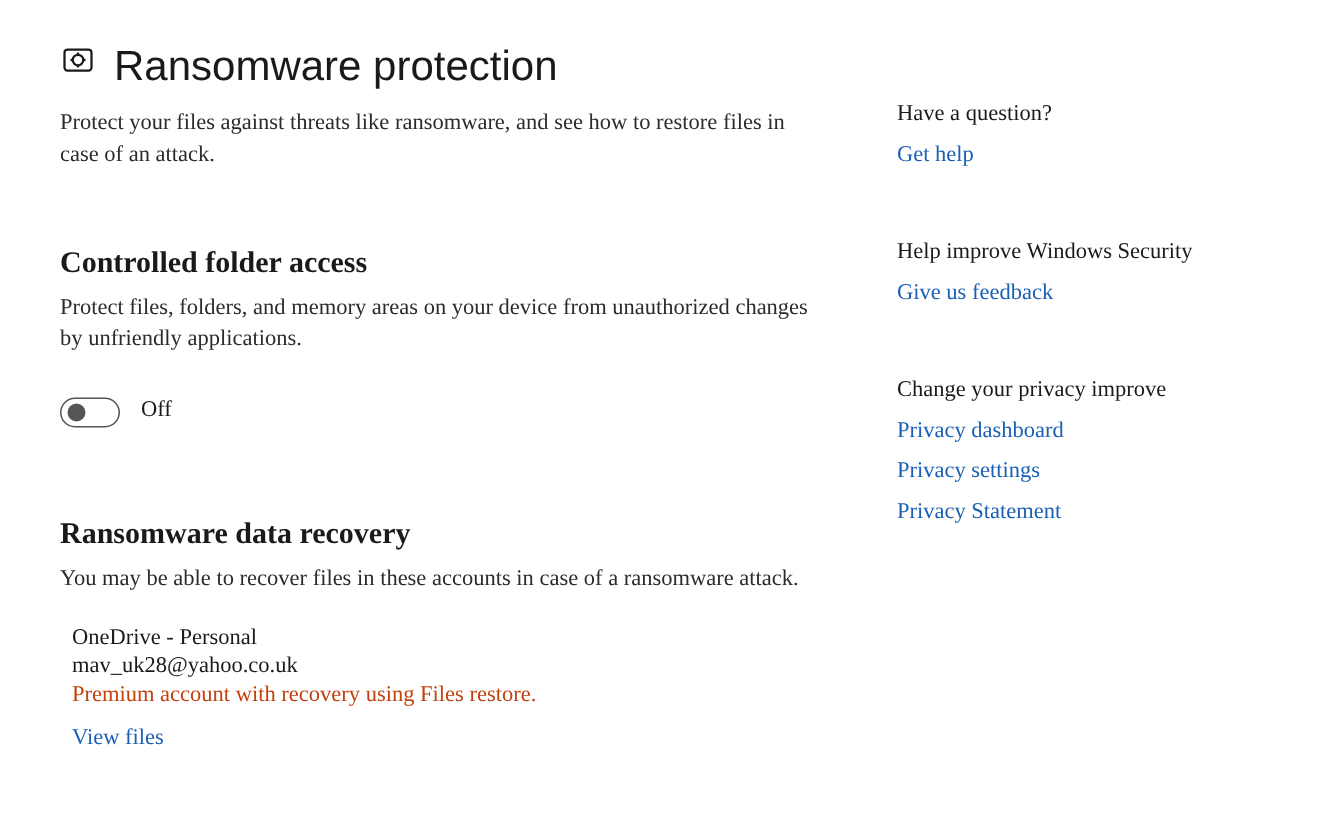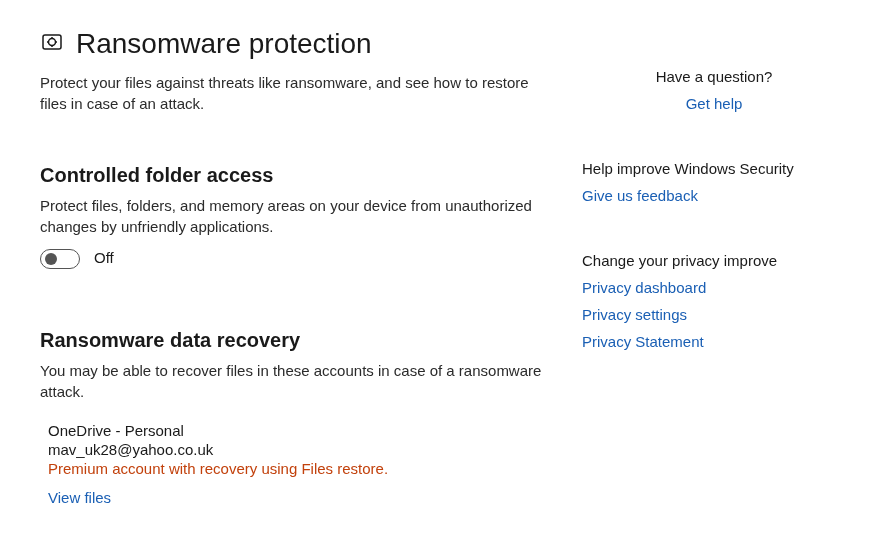--- a/index.html
+++ b/index.html
@@ -10,57 +10,58 @@
     body {
       font-family: "Segoe UI", -apple-system, BlinkMacSystemFont, sans-serif;
       background: #ffffff;
       color: #1a1a1a;
       width: 882px;
       height: 549px;
       padding: 28px 36px 20px 40px;
     }
     .page-header {
       display: flex;
-      align-items: center;
+      align-items: flex-start;
       gap: 12px;
       margin-bottom: 12px;
     }
     .page-title {
       font-size: 28px;
       font-weight: 400;
       color: #1a1a1a;
     }
     .intro-text {
       font-size: 15px;
       color: #2b2b2b;
       line-height: 1.4;
       max-width: 490px;
       margin-bottom: 50px;
     }
     .main-layout {
       display: flex;
-      gap: 32px;
+      gap: 48px;
+      font-family: Liberation Serif, serif;
     }
     .left-col {
       flex: 0 0 510px;
     }
     .right-col {
       flex: 1;
     }
     .section-heading {
       font-size: 20px;
       font-weight: 600;
       color: #1a1a1a;
       margin-bottom: 8px;
     }
     .section-desc {
       font-size: 15px;
       color: #2b2b2b;
       line-height: 1.4;
-      margin-bottom: 12px;
+      margin-bottom: 28px;
     }
     .toggle-row {
       display: flex;
       align-items: flex-start;
       gap: 14px;
       margin-bottom: 60px;
     }
     .toggle-switch {
       width: 40px;
       height: 20px;
@@ -171,21 +172,21 @@
       <div class="account-block">
         <div class="account-name">OneDrive - Personal</div>
         <div class="account-email">mav_uk28@yahoo.co.uk</div>
         <div class="account-note">Premium account with recovery using Files restore.</div>
         <a class="link">View files</a>
       </div>
     </div>
   </div>
 
   <div class="right-col">
-    <div class="side-block" style="margin-top:-4px;text-align:center;">
+    <div class="side-block" style="margin-top:-4px;">
       <div class="side-heading">Have a question?</div>
       <a class="link">Get help</a>
     </div>
 
     <div class="side-block">
       <div class="side-heading">Help improve Windows Security</div>
       <a class="link">Give us feedback</a>
     </div>
 
     <div class="side-block">

